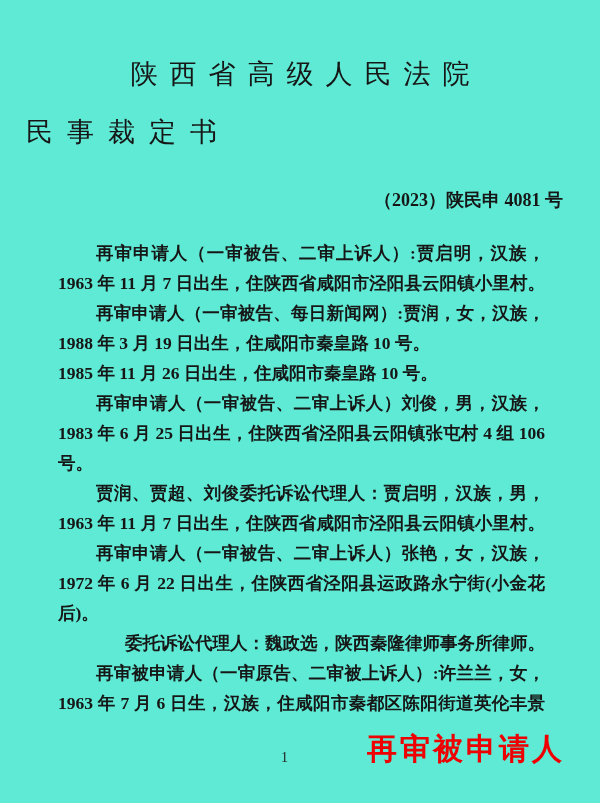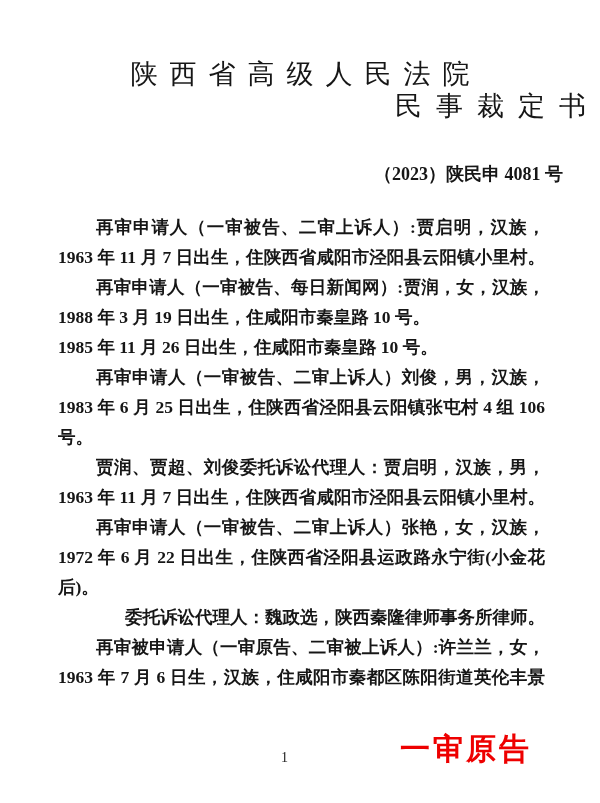--- a/index.html
+++ b/index.html
@@ -1,41 +1,42 @@
 <!DOCTYPE html>
 <html><head>
 <meta charset="utf-8">
 <style>
   html,body{margin:0;padding:0;background:#e8e8e8;}
   .page{
     position:relative;
     width:600px;height:803px;
     margin:0 auto;
-    background:#ffffff;
+    background:#5eead4;
     color:#161616;
     font-family:"Liberation Serif","DejaVu Serif",serif;
     overflow:hidden;
   }
   .doc-title{
     padding-top:58px;
     text-align:center;
     font-size:27px;
     line-height:32px;
     font-weight:400;
     letter-spacing:12px;
     padding-left:12px; 
     white-space:nowrap;
   }
   .doc-subtitle{
-    text-align:right;
+    margin-top:26px;
+    text-align:left;
     font-size:27px;
     line-height:32px;
     font-weight:400;
     letter-spacing:14px;
-    padding-left:10px;
+    padding-left:26px;
     white-space:nowrap;
   }
   .case-number{
     margin-top:40px;
     text-align:right;
     padding-right:37px;
     font-size:18px;
     line-height:24px;
     font-weight:700;
   }
@@ -113,16 +114,16 @@
     <div class="ln fill">1972 年 6 月 22 日出生，住陕西省泾阳县运政路永宁街(小金花</div>
     <div class="ln">后)。</div>
     <div class="ln indent">委托诉讼代理人：魏政选，陕西秦隆律师事务所律师。</div>
     <div class="ln indent fill">再审被申请人（一审原告、二审被上诉人）:许兰兰，女，</div>
     <div class="ln fill">1963 年 7 月 6 日生，汉族，住咸阳市秦都区陈阳街道英伦丰景</div>
   </div>
 
   <div class="page-number">1</div>
 
   <div class="watermark">
-    <div class="wm-name" style="color: rgb(238, 0, 0);">一审原告</div>
+    <div class="wm-name" style="color: rgb(238, 0, 0);">再审被申请人</div>
   </div>
 
 </div>
 
 </body></html>

